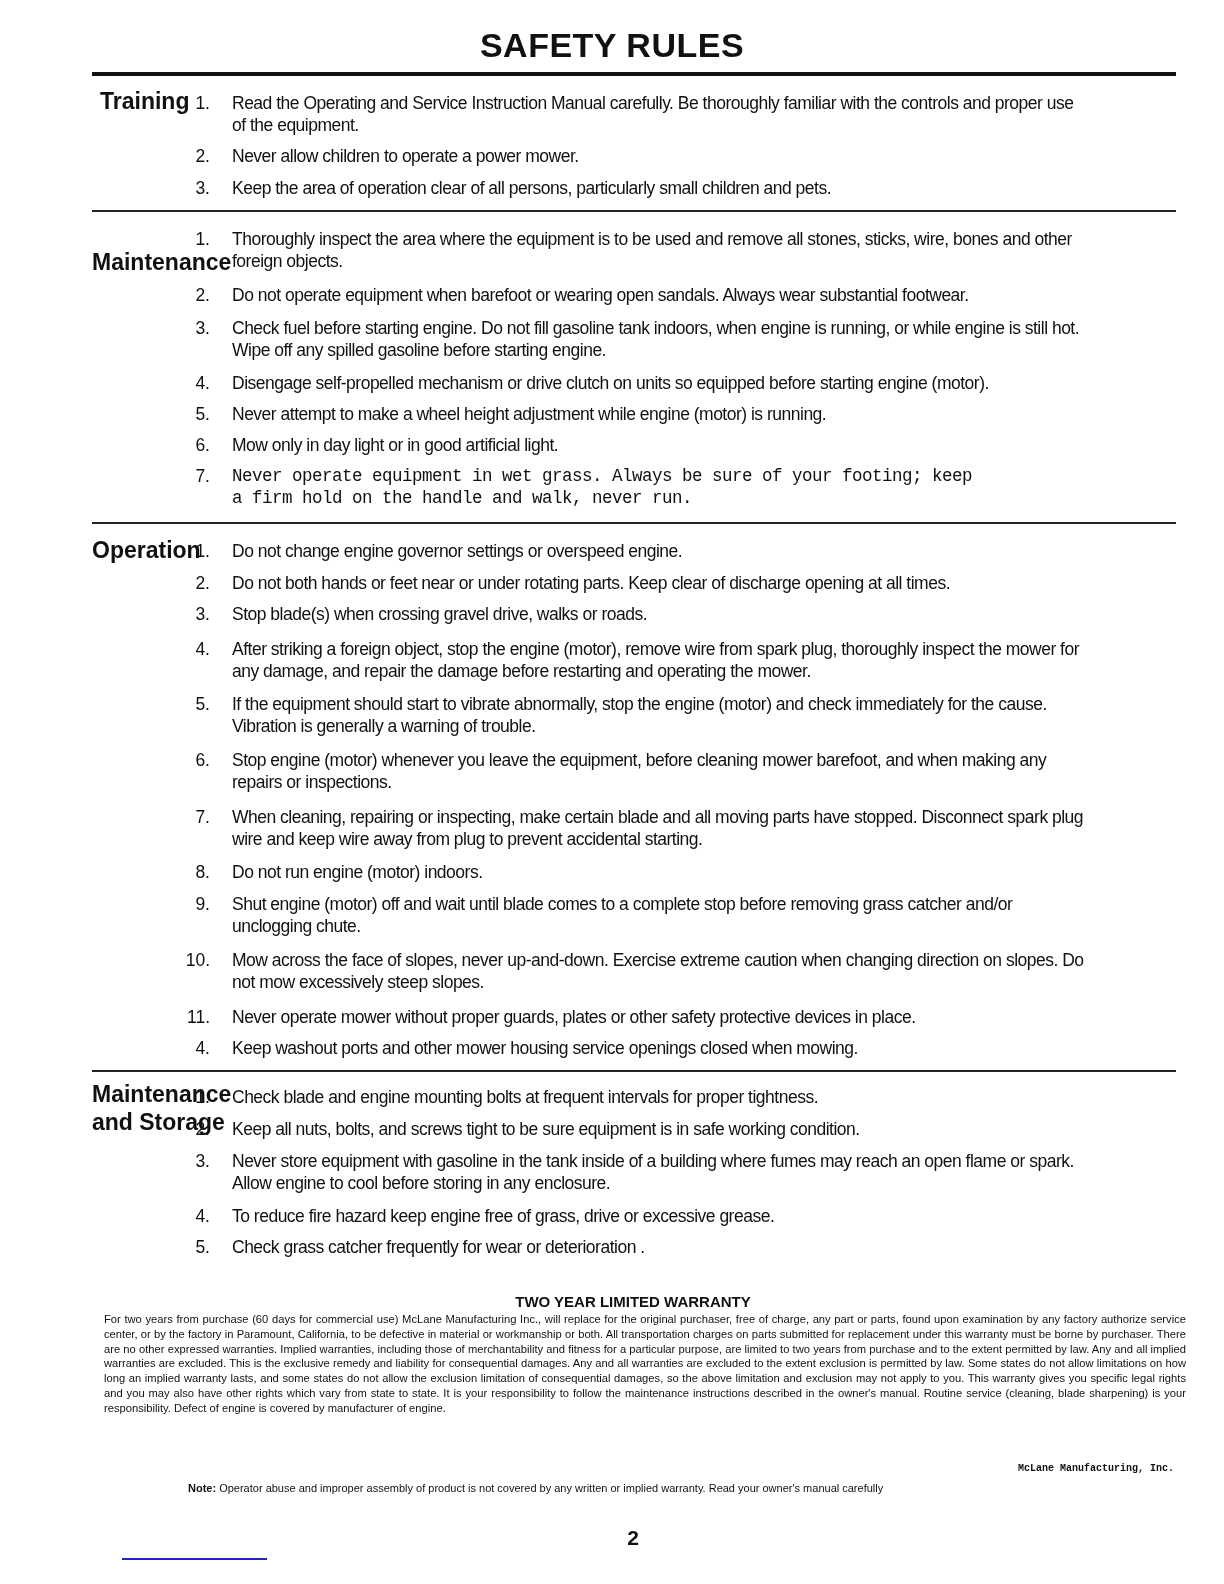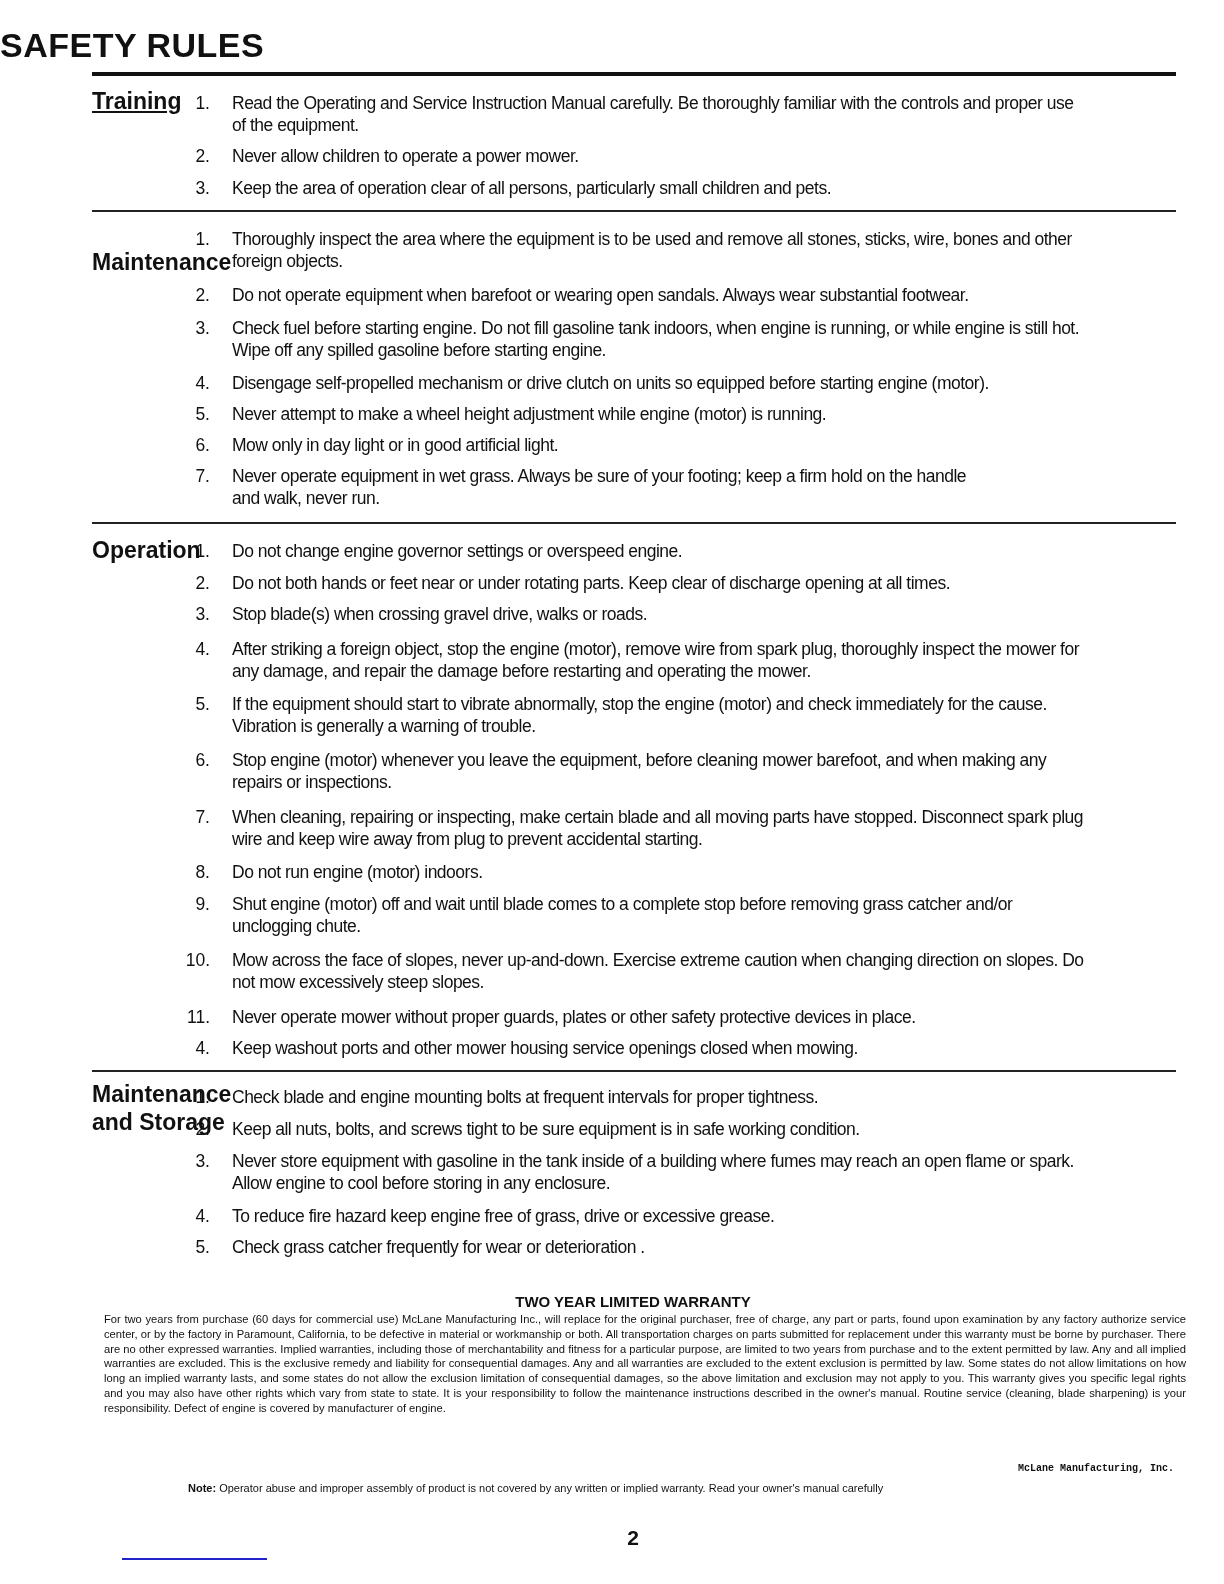--- a/index.html
+++ b/index.html
@@ -1,18 +1,18 @@
 <!DOCTYPE html>
 <html><head>
 <meta charset="utf-8">
 <style>
   html, body { margin: 0; padding: 0; background: #ffffff; }
   body { width: 1224px; height: 1584px; position: relative; overflow: hidden; color: #111; }
   .page-title {
-    position: absolute; left: 0; width: 1224px; top: 26px; 
+    position: absolute; left: 0; width: 1224px; top: 26px; text-align: center;
     font-family: "Liberation Sans", sans-serif; font-weight: bold; font-size: 34px; letter-spacing: 0.5px;
   }
   .title-rule { position: absolute; left: 92px; top: 72px; width: 1084px; height: 4px; background: #111; }
   .section-rule { position: absolute; left: 92px; width: 1084px; height: 1.5px; background: #222; }
   .section-heading {
     position: absolute; left: 0; font-family: "Liberation Sans", sans-serif; font-weight: bold;
     font-size: 23px; line-height: 26px; color: #111;
   }
   .item { position: absolute; left: 180px; width: 904px; font-family: "Liberation Sans", sans-serif;
     font-size: 17.5px; line-height: 22px; transform-origin: left top; }
@@ -29,21 +29,21 @@
   .page-number { position: absolute; left: 0; width: 1266px; top: 1526px; text-align: center;
     font-family: "Liberation Sans", sans-serif; font-weight: bold; font-size: 21px; }
   .blue-link { position: absolute; left: 122px; top: 1558px; width: 145px; height: 1.5px; background: #2222cc; }
 </style>
 </head>
 <body>
 
 <div class="page-title">SAFETY RULES</div>
 <div class="title-rule"></div>
 
-<div class="section-heading" style="left:92px; top:88px;text-decoration:underline;">Training</div>
+<div class="section-heading" style="left:100px; top:88px;">Training</div>
 <div class="item" style="top:92px;">
   <span class="item-num">1.</span>
   <span class="item-text">Read the Operating and Service Instruction Manual carefully. Be thoroughly familiar with the controls and proper use of the equipment.</span>
 </div>
 <div class="item" style="top:145px;">
   <span class="item-num">2.</span>
   <span class="item-text">Never allow children to operate a power mower.</span>
 </div>
 <div class="item" style="top:177px;">
   <span class="item-num">3.</span>
@@ -71,21 +71,21 @@
 <div class="item" style="top:403px;">
   <span class="item-num">5.</span>
   <span class="item-text">Never attempt to make a wheel height adjustment while engine (motor) is running.</span>
 </div>
 <div class="item" style="top:434px;">
   <span class="item-num">6.</span>
   <span class="item-text">Mow only in day light or in good artificial light.</span>
 </div>
 <div class="item" style="top:465px;">
   <span class="item-num">7.</span>
-  <span class="item-text" style="width:760px;">Never operate equipment in wet grass. Always be sure of your footing; keep a firm hold on the handle and walk, never run.</span>
+  <span class="item-text" style="width:760px;font-family:Liberation Mono, monospace;">Never operate equipment in wet grass. Always be sure of your footing; keep a firm hold on the handle and walk, never run.</span>
 </div>
 <div class="section-rule" style="top:522px;"></div>
 
 <div class="section-heading" style="left:92px; top:537px;">Operation</div>
 <div class="item" style="top:540px;">
   <span class="item-num">1.</span>
   <span class="item-text">Do not change engine governor settings or overspeed engine.</span>
 </div>
 <div class="item" style="top:572px;">
   <span class="item-num">2.</span>

